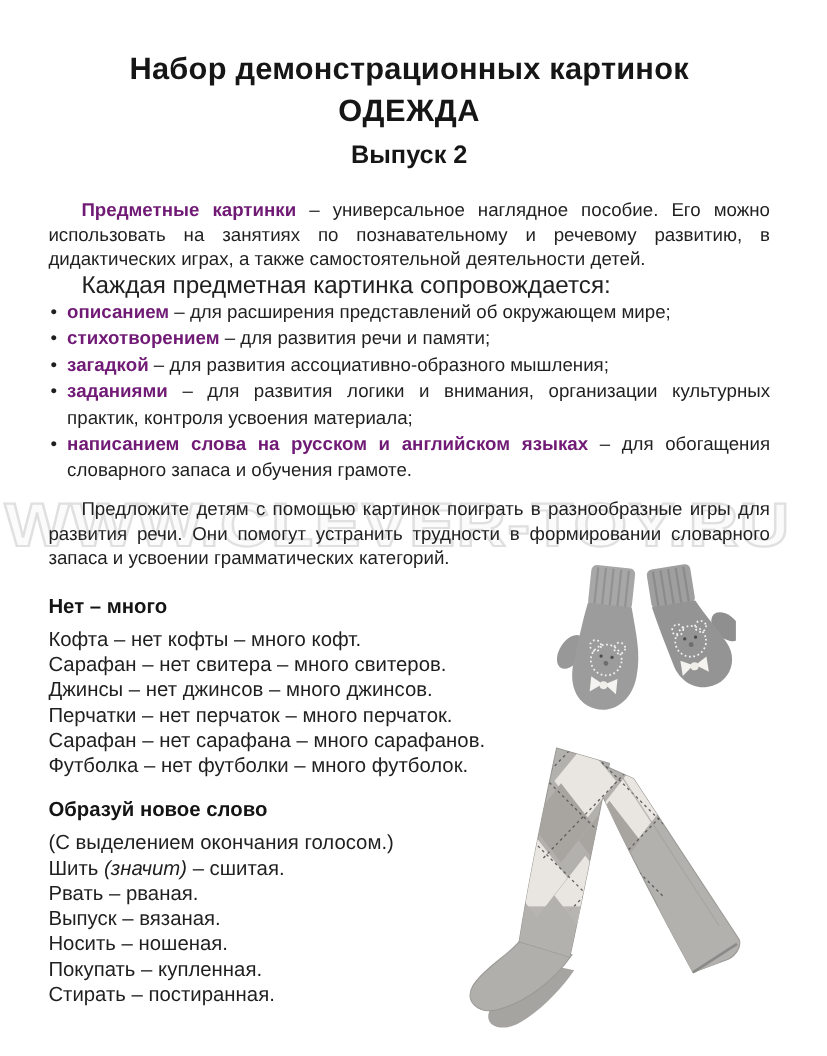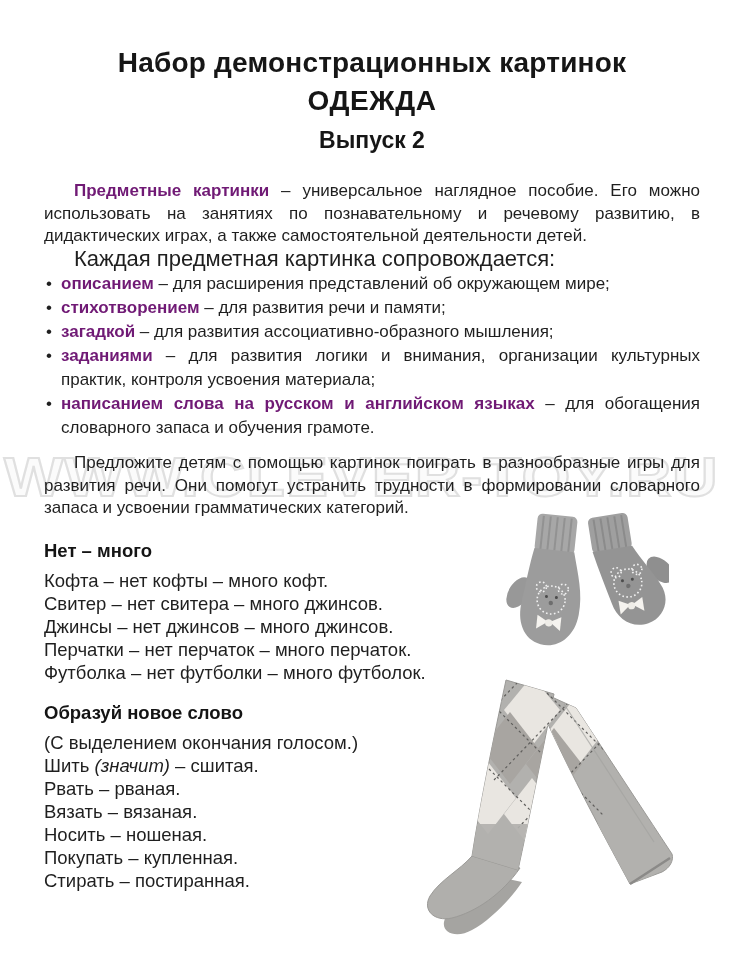--- a/index.html
+++ b/index.html
@@ -75,42 +75,43 @@
     </div>
 
     <div class="sections">
 
       <div class="sec1">
         <h3 class="game-heading">Нет – много</h3>
         <div class="game-lines">
 
             <div class="line"><span>Кофта – нет кофты – много кофт.</span><i></i><span></span></div>
 
-            <div class="line"><span>Свитер – нет свитера – много джинсов.</span><i></i><span></span></div>
+            <div class="line"><span>Сарафан – нет свитера – много свитеров.</span><i></i><span></span></div>
 
             <div class="line"><span>Джинсы – нет джинсов – много джинсов.</span><i></i><span></span></div>
 
             <div class="line"><span>Перчатки – нет перчаток – много перчаток.</span><i></i><span></span></div>
 
+            <div class="line"><span>Сарафан – нет сарафана – много сарафанов.</span><i></i><span></span></div>
 
             <div class="line"><span>Футболка – нет футболки – много футболок.</span><i></i><span></span></div>
           </div>
       </div>
 
       <div class="sec2">
         <h3 class="game-heading">Образуй новое слово</h3>
         <div class="game-lines">
 
             <div class="line"><span>(С выделением окончания голосом.)</span><i></i><span></span></div>
 
             <div class="line"><span>Шить </span><i>(значит)</i><span> – сшитая.</span></div>
 
             <div class="line"><span>Рвать – рваная.</span><i></i><span></span></div>
 
-            <div class="line"><span>Вязать – вязаная.</span><i></i><span></span></div>
+            <div class="line"><span>Выпуск – вязаная.</span><i></i><span></span></div>
 
             <div class="line"><span>Носить – ношеная.</span><i></i><span></span></div>
 
             <div class="line"><span>Покупать – купленная.</span><i></i><span></span></div>
 
             <div class="line"><span>Стирать – постиранная.</span><i></i><span></span></div>
           </div>
       </div>
 
     </div>

